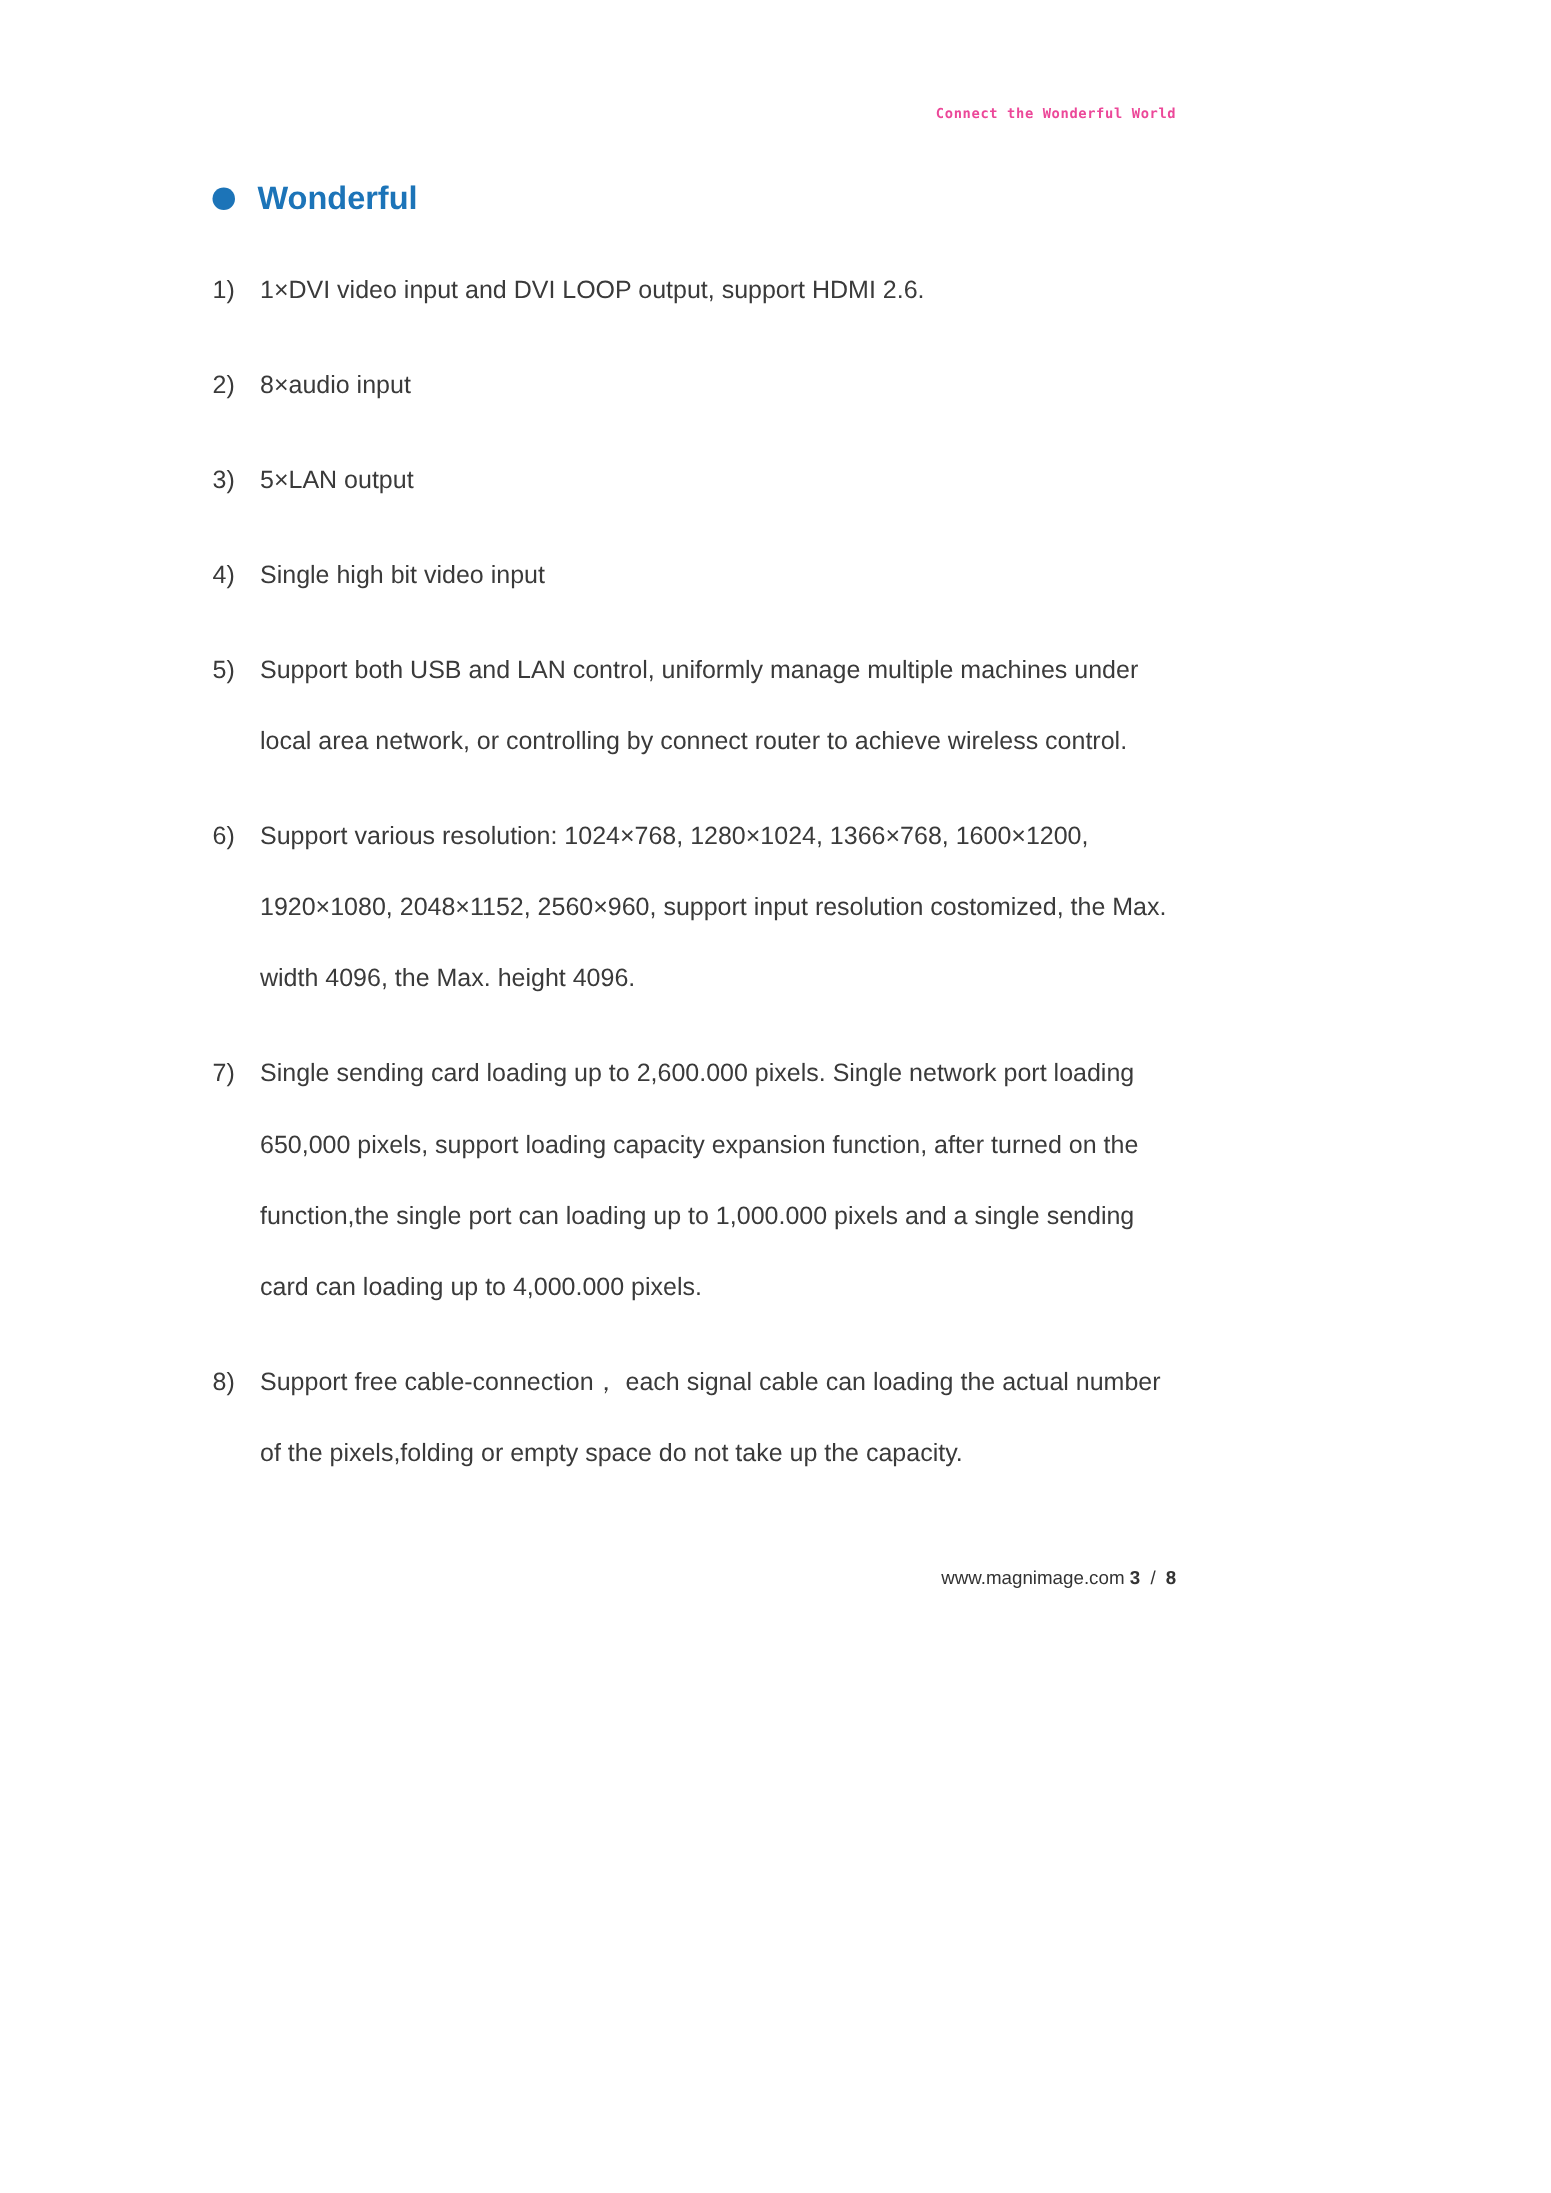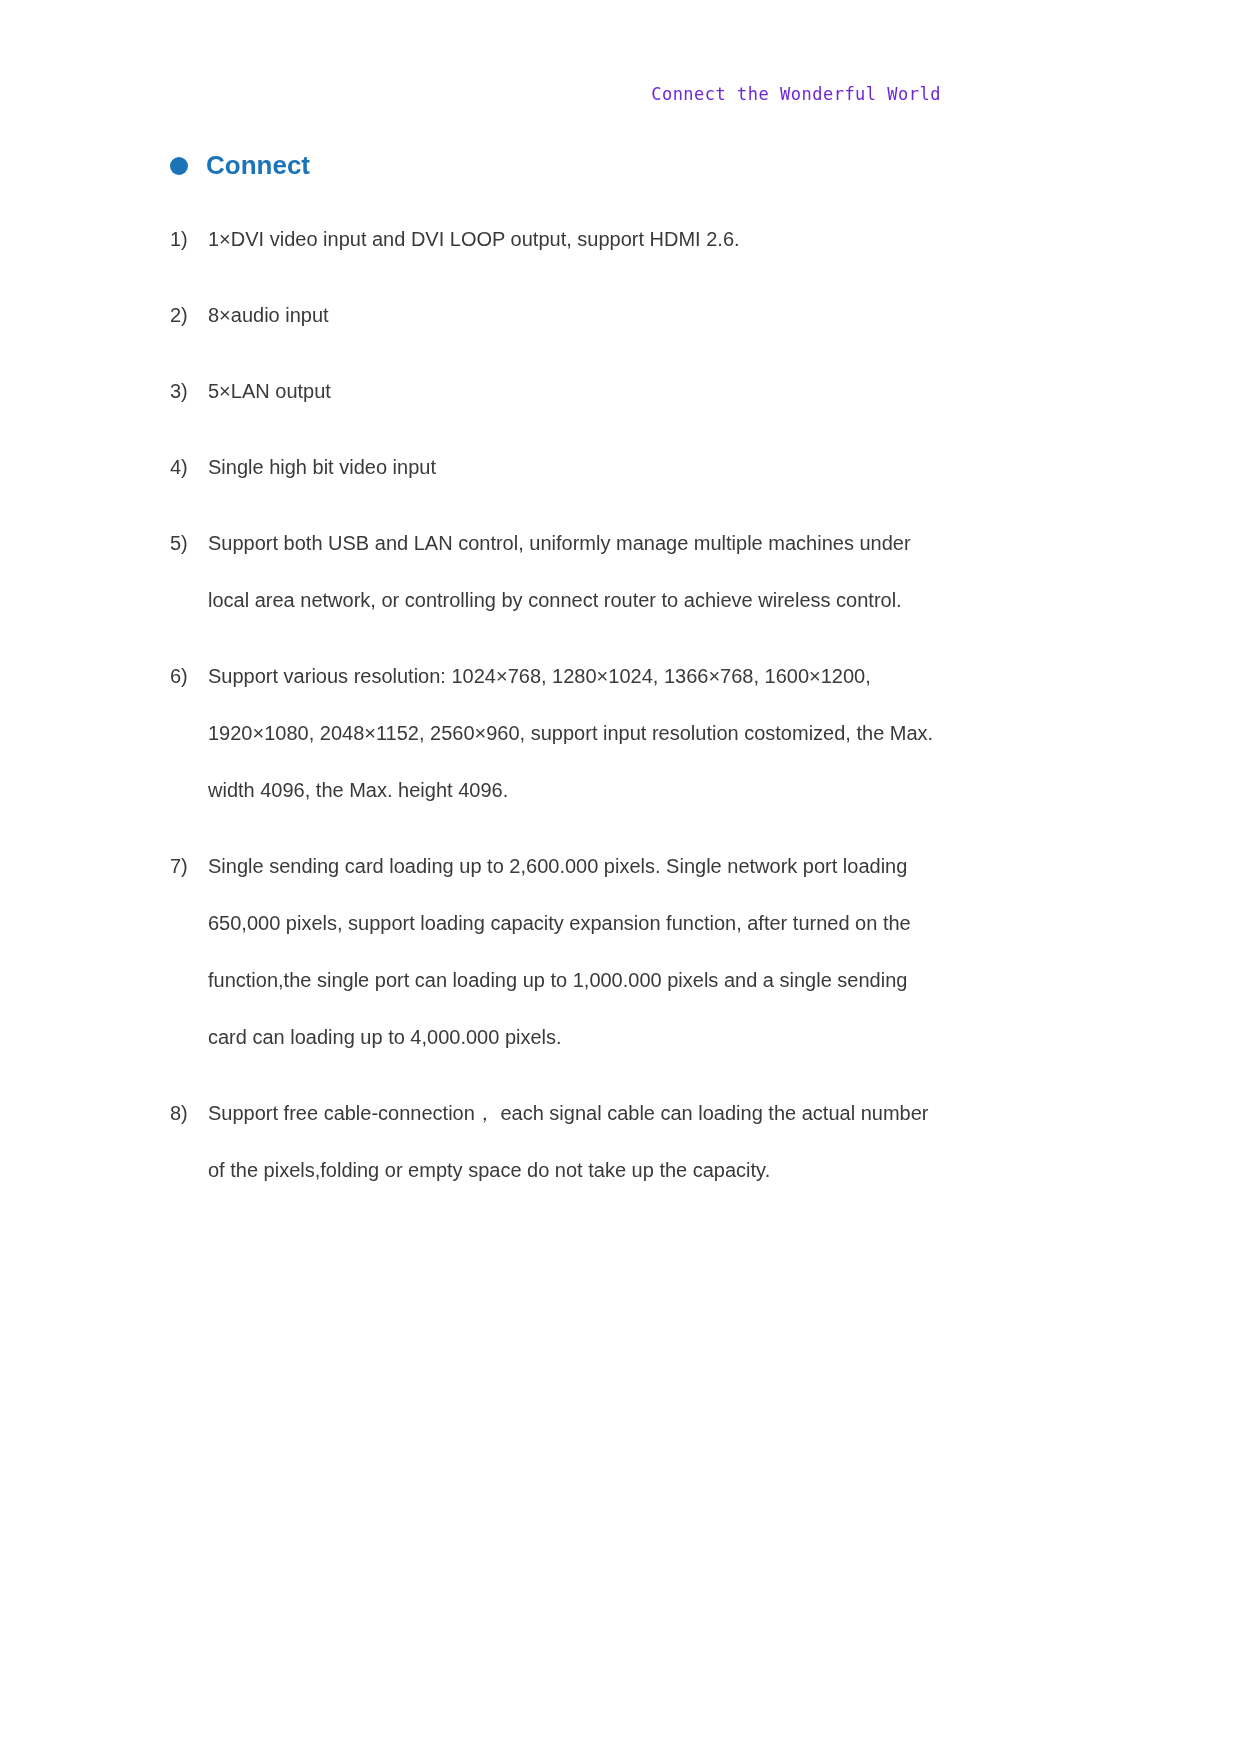--- a/index.html
+++ b/index.html
@@ -10,23 +10,24 @@
     box-sizing:border-box;
     background:#ffffff;
     font-family:"Liberation Sans", sans-serif;
     color:#3a3a3a;
     padding:84px 300px 0 170px;
     overflow:hidden;
   }
   .header {
     text-align:right;
     font-family:"DejaVu Sans Mono", monospace;
-    font-size:17px;
-    color:#6d28d9;
+    font-size:11px;
+    color:#ec4899;
     letter-spacing:0.5px;
+    font-weight:bold;
   }
   .section-heading {
     margin-top:46px;
     display:flex;
     align-items:center;
     gap:18px;
   }
   .bullet {
     width:18px;
     height:18px;
@@ -73,21 +74,21 @@
 <body>
 
 <div class="page" style="--accent: #1c74b8;">
 
   <div class="header">
     <span>Connect the Wonderful World</span>
   </div>
 
   <div class="section-heading">
     <span class="bullet"></span>
-    <h1 class="section-title">Connect</h1>
+    <h1 class="section-title">Wonderful</h1>
   </div>
 
   <ol class="features-list" id="features-list">
       <li>
         <span class="feature-num">1)</span>
         <span class="feature-text">1×DVI video input and DVI LOOP output, support HDMI 2.6.</span>
       </li>
       <li>
         <span class="feature-num">2)</span>
         <span class="feature-text">8×audio input</span>
@@ -111,14 +112,20 @@
       <li>
         <span class="feature-num">7)</span>
         <span class="feature-text">Single sending card loading up to 2,600.000 pixels. Single network port loading 650,000 pixels, support loading capacity expansion function, after turned on the function,the single port can loading up to 1,000.000 pixels and a single sending card can loading up to 4,000.000 pixels.</span>
       </li>
       <li>
         <span class="feature-num">8)</span>
         <span class="feature-text">Support free cable-connection， each signal cable can loading the actual number of the pixels,folding or empty space do not take up the capacity.</span>
       </li>
     </ol>
 
+  <div class="footer">
+    <span>www.magnimage.com</span>
+    <b>3</b>
+    <span class="sep">/</span>
+    <b>8</b>
+  </div>
 
 </div>
 
 </body></html>

